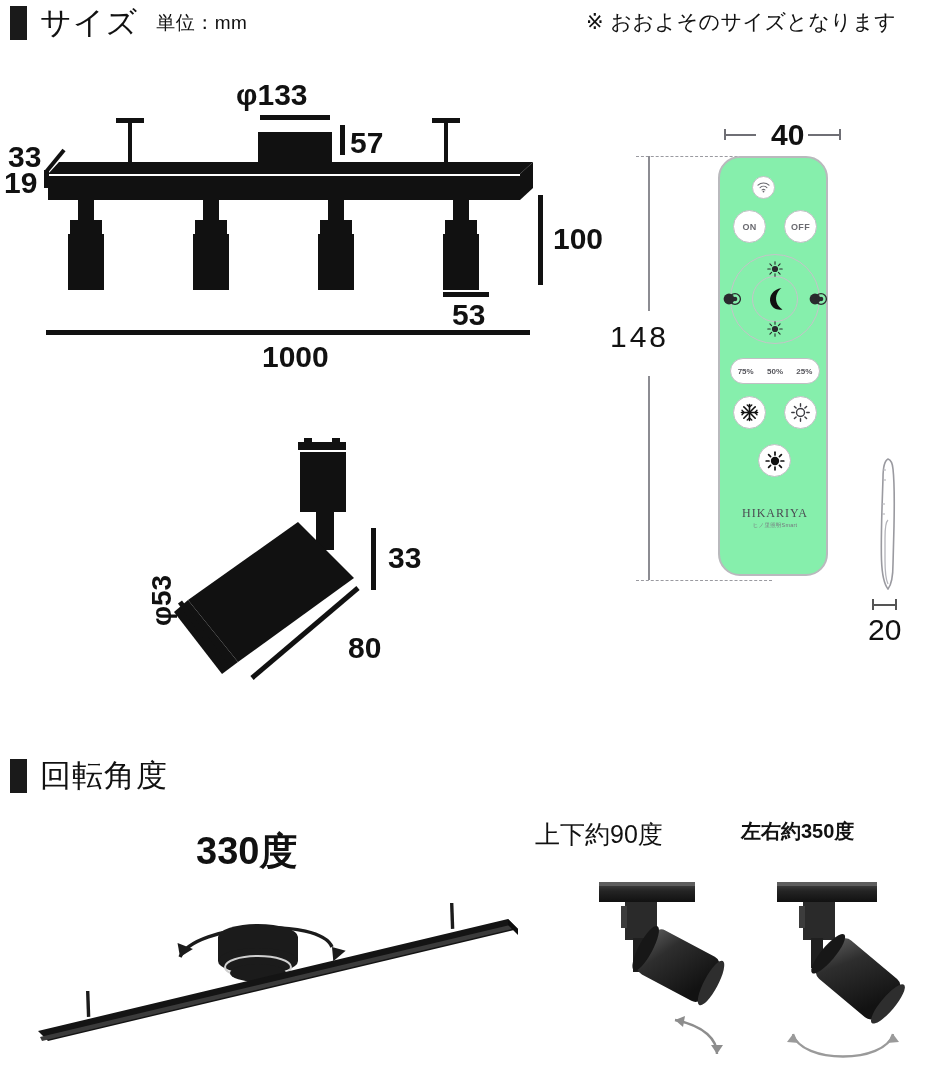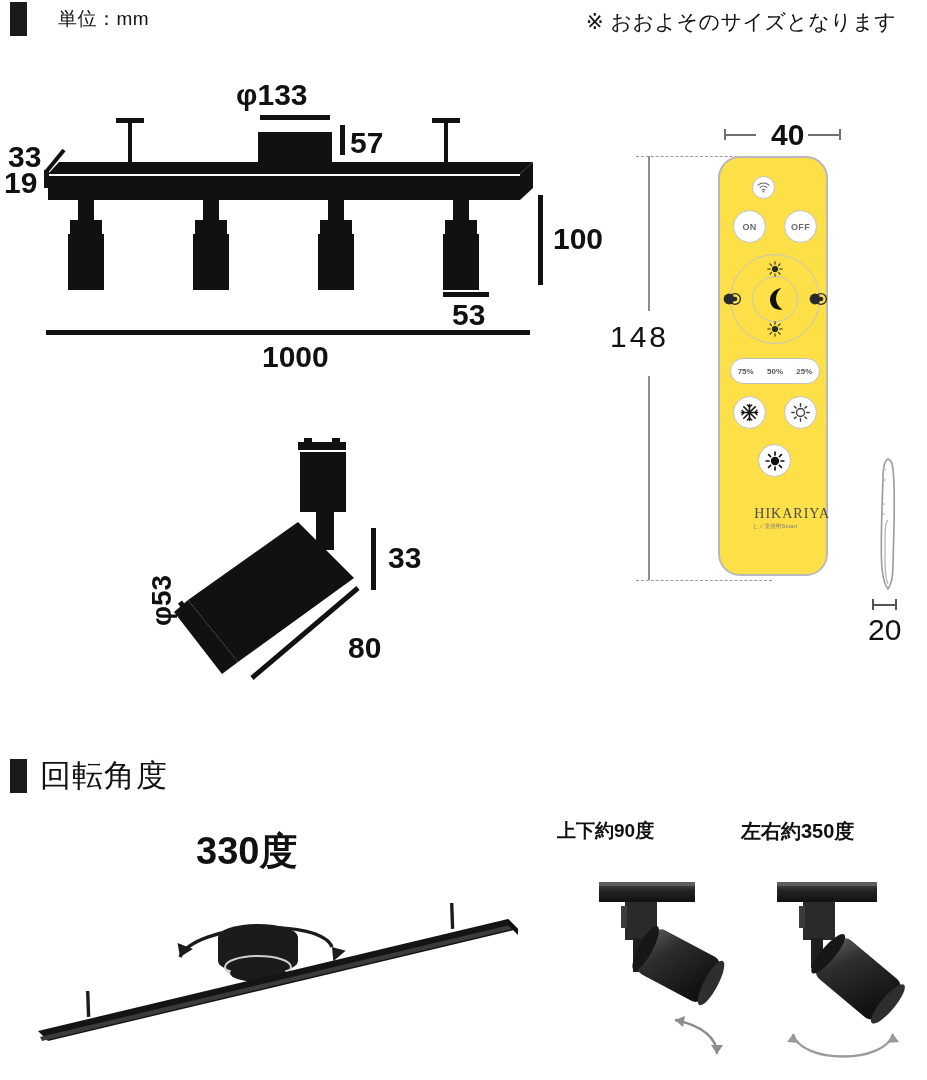--- a/index.html
+++ b/index.html
@@ -51,21 +51,21 @@
   .dim-lg { font-size: 30px; }
   .dim-md { font-size: 28px; }
 
   .rule-h { background: #111; height: 5px; }
   .rule-v { background: #111; width: 5px; }
 
   
   .remote-body {
     border: 2px solid #b9b9bd;
     border-radius: 22px;
-    background: #fde047;
+    background: #86efac;
     width: 110px;
     height: 420px;
   }
   .rbtn {
     position: absolute;
     border: 1.6px solid #c0c0c4;
     border-radius: 50%;
     background: #fff;
     display: flex; align-items: center; justify-content: center;
     color: #6a6a70;
@@ -89,24 +89,23 @@
     border-radius: 50%;
   }
   .dial-inner {
     position: absolute;
     border: 1.5px solid #c4c4c8;
     border-radius: 50%;
   }
   .logo-wrap { position: absolute; text-align: center; width: 110px; }
   .logo-main {
     font-family: "Liberation Serif", "DejaVu Serif", serif;
-    font-size: 14px;
+    font-size: 12px;
     letter-spacing: 1px;
     color: #4a4a52;
-    text-align: right;
   }
   .logo-sub {
     font-size: 5.5px;
     letter-spacing: 0.2px;
     color: #76767e;
     margin-top: 1px;
   }
 
   .dash-h {
     position: absolute;
@@ -117,20 +116,21 @@
   .dimline-h { position: absolute; height: 1.5px; background: #6f6f75; }
   .tick-v { position: absolute; width: 1.5px; background: #6f6f75; }
 
   svg { display:block; overflow: visible; }
 </style>
 </head>
 <body>
 
 <div class="abs sec-head" style="left:10px; top:2px;">
   <div class="sec-bar"></div>
+  <div class="sec-title">サイズ</div>
   <div class="sec-unit">単位：mm</div>
 </div>
 
 <div class="abs note" style="left:566px; top:8px;margin-left:20px;">※ おおよそのサイズとなります</div>
 
 <div class="abs" style="left:0px; top:70px; width:600px; height:310px;">
 
   <div class="abs dim dim-lg" style="left:236px; top:10px;">φ133</div>
   <div class="abs rule-h" style="left:260px; top:45px; width:70px;"></div>
 
@@ -421,21 +421,21 @@
   <ellipse cx="238" cy="88" rx="28" ry="9" fill="#1b1b1b"></ellipse>
 
   <polygon points="18,146 488,34 498,44 28,156" fill="#141414"></polygon>
   <polygon points="20,152 490,40 492,44 22,156" fill="#3b3b3b"></polygon>
   <polygon points="488,34 498,44 498,50 488,40" fill="#0d0d0d"></polygon>
 
   <rect x="66" y="106" width="3.4" height="26" fill="#1b1b1b" transform="rotate(-2 66 106)"></rect>
   <rect x="430" y="18" width="3.4" height="26" fill="#1b1b1b" transform="rotate(-2 430 18)"></rect>
 </svg>
 
-<div class="abs" style="left:557px; top:818px; font-size:19px; font-weight:bold; white-space:nowrap;">上下約90度</div>
+<div class="abs" style="left:535px; top:818px; font-size:25px; font-weight:normal; white-space:nowrap;">上下約90度</div>
 <div class="abs" style="left:741px; top:818px; font-size:20px; font-weight:bold; white-space:nowrap;">左右約350度</div>
 
 <svg class="abs" style="left:575px; top:868px;" width="180" height="212" viewBox="0 0 180 212">
   <defs>
     <linearGradient id="gTrackA" x1="0" y1="0" x2="0" y2="1">
       <stop offset="0%" stop-color="#4a4a4a"></stop>
       <stop offset="45%" stop-color="#242424"></stop>
       <stop offset="100%" stop-color="#111111"></stop>
     </linearGradient>
     <linearGradient id="gBodyA" x1="0" y1="0" x2="1" y2="0.35">

